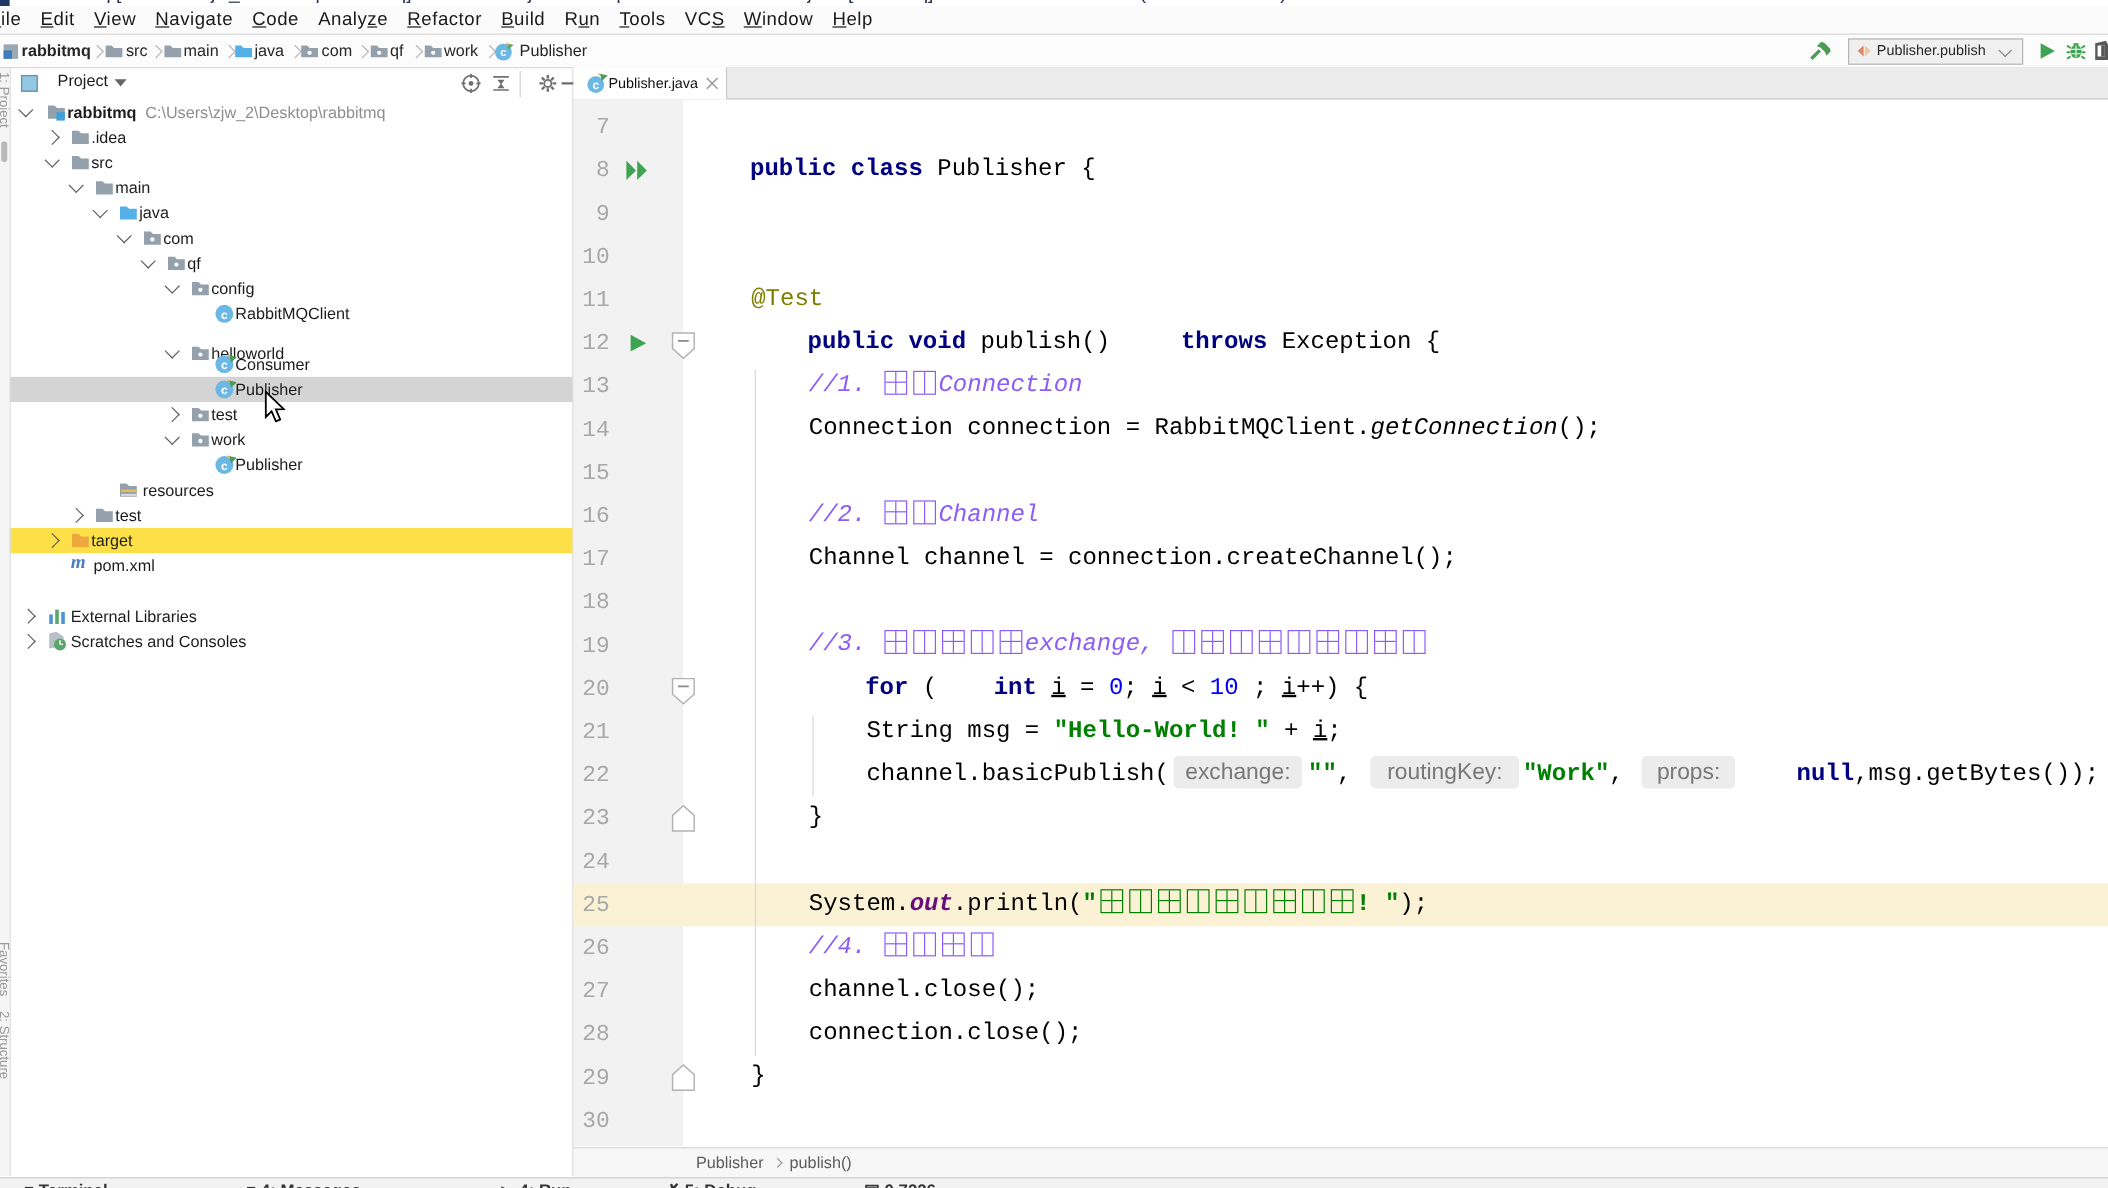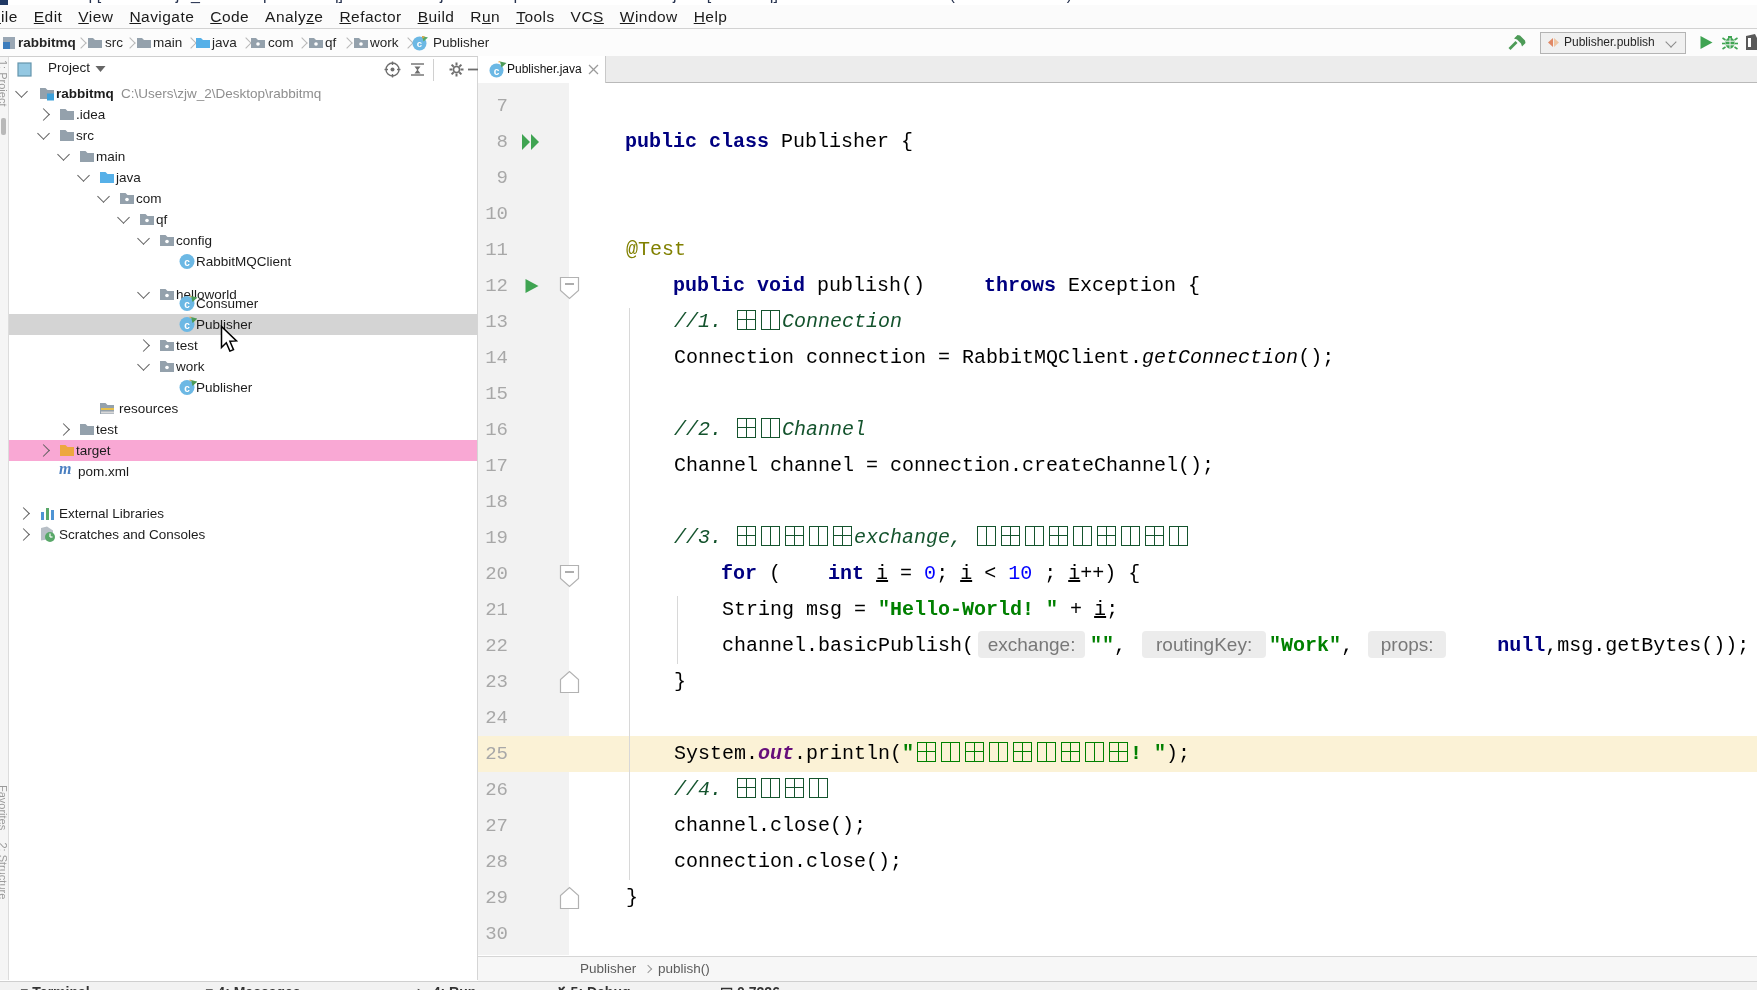--- a/index.html
+++ b/index.html
@@ -32,21 +32,21 @@
 #gutter{top:83px;left:478px;width:91px;height:872px;background:#f2f2f2;border-right:1px solid #d4d4d4;}
 #editor{top:83px;left:569px;width:1188px;height:872px;background:#fff;}
 #caretrow{top:736px;left:478px;width:1279px;height:36px;background:#fbf2d6;}
 .lnum{position:absolute;width:30px;text-align:right;height:36px;line-height:36px;
   font-family:"Liberation Mono",monospace;font-size:19px;color:#a8a8a8;}
 .cline{position:absolute;left:578px;height:36px;line-height:36px;white-space:pre;
   font-family:"Liberation Mono",monospace;font-size:20px;color:#000;}
 .kw{color:#000080;font-weight:bold;margin-left:47px;}
 .str{color:#008000;font-weight:bold;}
 .num{color:#0000ff;}
-.cmt{color:#14532d;font-style:italic;}
+.cmt{color:#8b5cf6;font-style:italic;}
 .ann{color:#808000;}
 .fld{color:#660E7A;font-style:italic;font-weight:bold;}
 .it{font-style:italic;}
 .un{text-decoration:underline;}
 .chip{display:inline-block;height:27px;line-height:27px;background:#ececec;border-radius:4px;
   font-family:"Liberation Sans",sans-serif;font-size:19px;color:#787878;vertical-align:middle;
   text-align:center;margin-bottom:3px;}
 
 .cj{display:inline-block;width:19px;height:20px;border:1.6px solid;box-sizing:border-box;
   margin:0 2.5px -3px 2.5px;position:relative;}
@@ -257,21 +257,21 @@
         <path d="M10.5 0.5 l2 0.6 l-1.6 1.5 z" fill="#e8a33d"></path>
       </svg><span class="ti" style="left:188px">Publisher</span></div>
   <div class="trow" style="top:341px"><svg class="ti" style="left:91px;top:3px" width="17" height="16">
         <path d="M1 2 h5.5 l2 2 h6.5 v9 h-14 z" fill="#94a1ac"></path>
         <rect x="2" y="7" width="13" height="2" fill="#e6c04c"></rect>
         <rect x="2" y="10.5" width="13" height="2" fill="#d8d8d8"></rect>
       </svg><span class="ti" style="left:111px">resources</span></div>
   <div class="trow" style="top:362px"><div class="chev r" style="left:51px"></div><svg class="ti" style="left:71px;top:3px" width="17" height="16">
         <path d="M1 2 h5.5 l2 2 h6.5 v9 h-14 z" fill="#94a1ac"></path>
       </svg><span class="ti" style="left:88px">test</span></div>
-  <div class="trow" style="top:383px;background:#f9a8d4;"><div class="chev r" style="left:31px"></div><svg class="ti" style="left:51px;top:3px" width="17" height="16">
+  <div class="trow" style="top:383px;background:#fde047;"><div class="chev r" style="left:31px"></div><svg class="ti" style="left:51px;top:3px" width="17" height="16">
         <path d="M1 2 h5.5 l2 2 h6.5 v9 h-14 z" fill="#eda73f"></path>
       </svg><span class="ti" style="left:68px">target</span></div>
   <div class="trow" style="top:404px"><span class="ti" style="left:51px;top:-3px;font-size:16px;font-weight:bold;font-style:italic;color:#4a7fc1;font-family:'Liberation Serif',serif;">m</span><span class="ti" style="left:70px">pom.xml</span></div>
   <div class="trow" style="top:467px"><div class="chev r" style="left:11px"></div><svg class="ti" style="left:31px;top:2px" width="17" height="17">
         <path d="M2 2 l6 -1.5 l6 4 v8 l-12 2 z" fill="#b8bfc6"></path>
         <circle cx="11" cy="11" r="5" fill="#59a869"></circle>
         <g stroke="#fff" stroke-width="1.2">
           <line x1="11" y1="11" x2="11" y2="7.5"></line>
           <line x1="11" y1="11" x2="13.5" y2="11"></line>
         </g>

